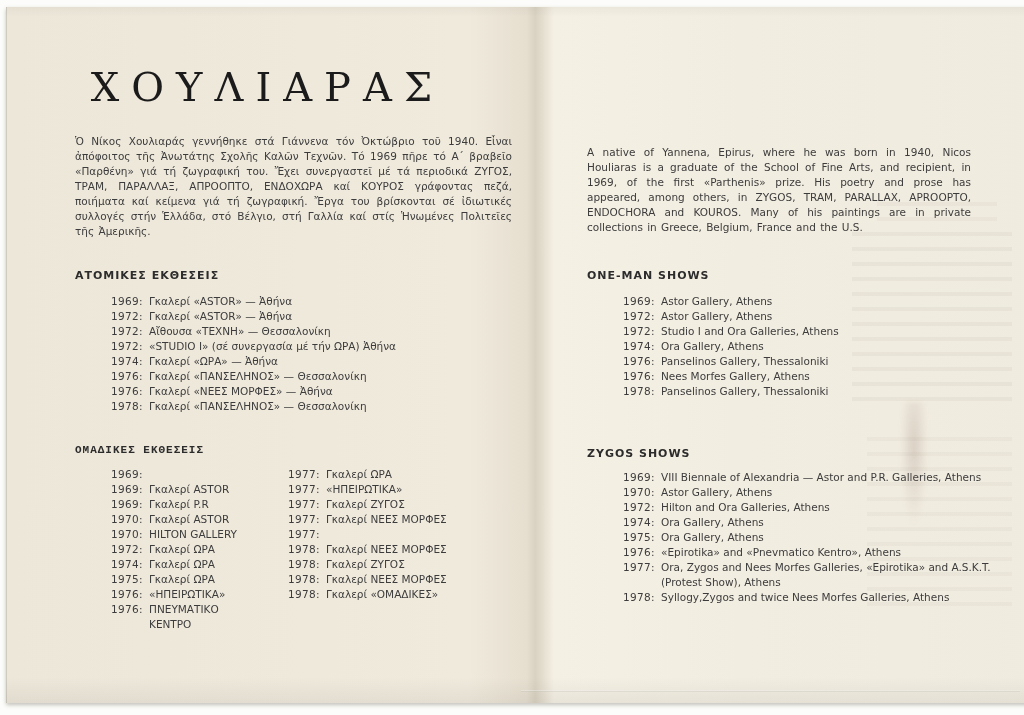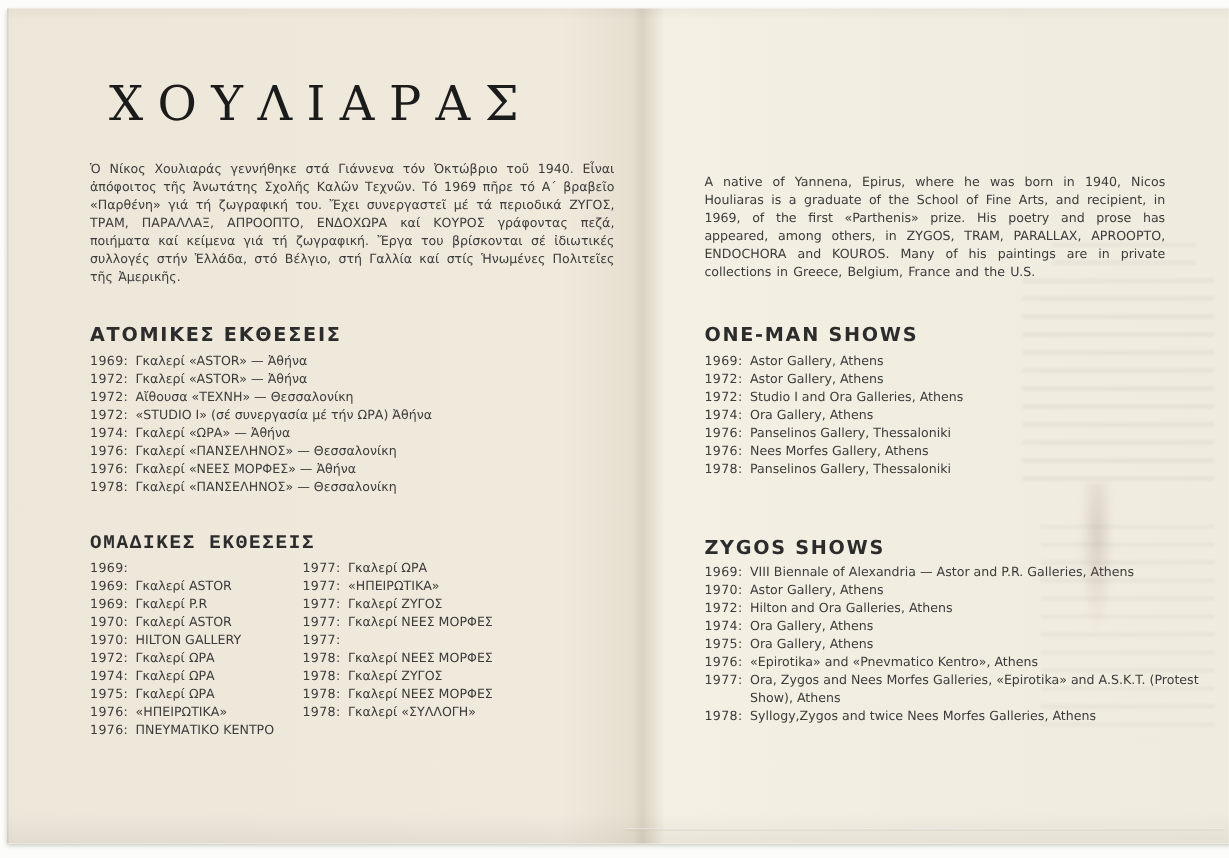--- a/index.html
+++ b/index.html
@@ -37,28 +37,28 @@
   .intro{
     position:absolute;
     font-size:10.5px;line-height:15px;color:#3c3c3c;
     text-align:justify;word-spacing:1px;
   }
   .page-left .intro{left:69px;top:127px;width:437px;}
   .page-right .intro{left:70px;top:138px;width:384px;}
 
   .sec-heading{
     position:absolute;
-    font-size:16px;font-weight:bold;letter-spacing:0.09em;
+    font-size:11px;font-weight:bold;letter-spacing:0.09em;
     color:#2c2c2c;white-space:nowrap;text-align:right;
   }
   .rows{
     position:absolute;
     font-size:10.5px;line-height:15px;color:#3c3c3c;
   }
-  .row{display:flex;align-items:flex-start;}
+  .row{display:flex;align-items:flex-start;margin-left:36px;}
   .yr{flex:0 0 38px;letter-spacing:0.03em;}
   .tx{flex:1 1 auto;}
 
   
   .page-left .h-oneman{left:69px;top:262px;}
   .page-left .l-oneman{left:69px;top:287px;width:420px;}
   .page-left .h-group{left:69px;top:437px;font-family:Liberation Mono, monospace;}
   .page-left .l-group1{left:69px;top:460px;width:182px;}
   .page-left .l-group2{left:246px;top:460px;width:200px;}
 
@@ -232,21 +232,21 @@
             <span class="tx">Γκαλερί ΖΥΓΟΣ</span>
           </div>
 
           <div class="row">
             <span class="yr">1978:</span>
             <span class="tx">Γκαλερί ΝΕΕΣ ΜΟΡΦΕΣ</span>
           </div>
 
           <div class="row">
             <span class="yr">1978:</span>
-            <span class="tx">Γκαλερί «ΣΥΛΛΟΓΗ»</span>
+            <span class="tx">Γκαλερί «ΟΜΑΔΙΚΕΣ»</span>
           </div>
         </div>
     </div>
 
     <div class="page page-right">
       <div class="intro">A native of Yannena, Epirus, where he was born in 1940, Nicos Houliaras is a graduate of the School of Fine Arts, and recipient, in 1969, of the first «Parthenis» prize. His poetry and prose has appeared, among others, in ZYGOS, TRAM, PARALLAX, APROOPTO, ENDOCHORA and KOUROS. Many of his paintings are in private collections in Greece, Belgium, France and the U.S.</div>
 
       <div class="sec-heading h-oneman">ONE-MAN SHOWS</div>
       <div class="rows l-oneman">
 

